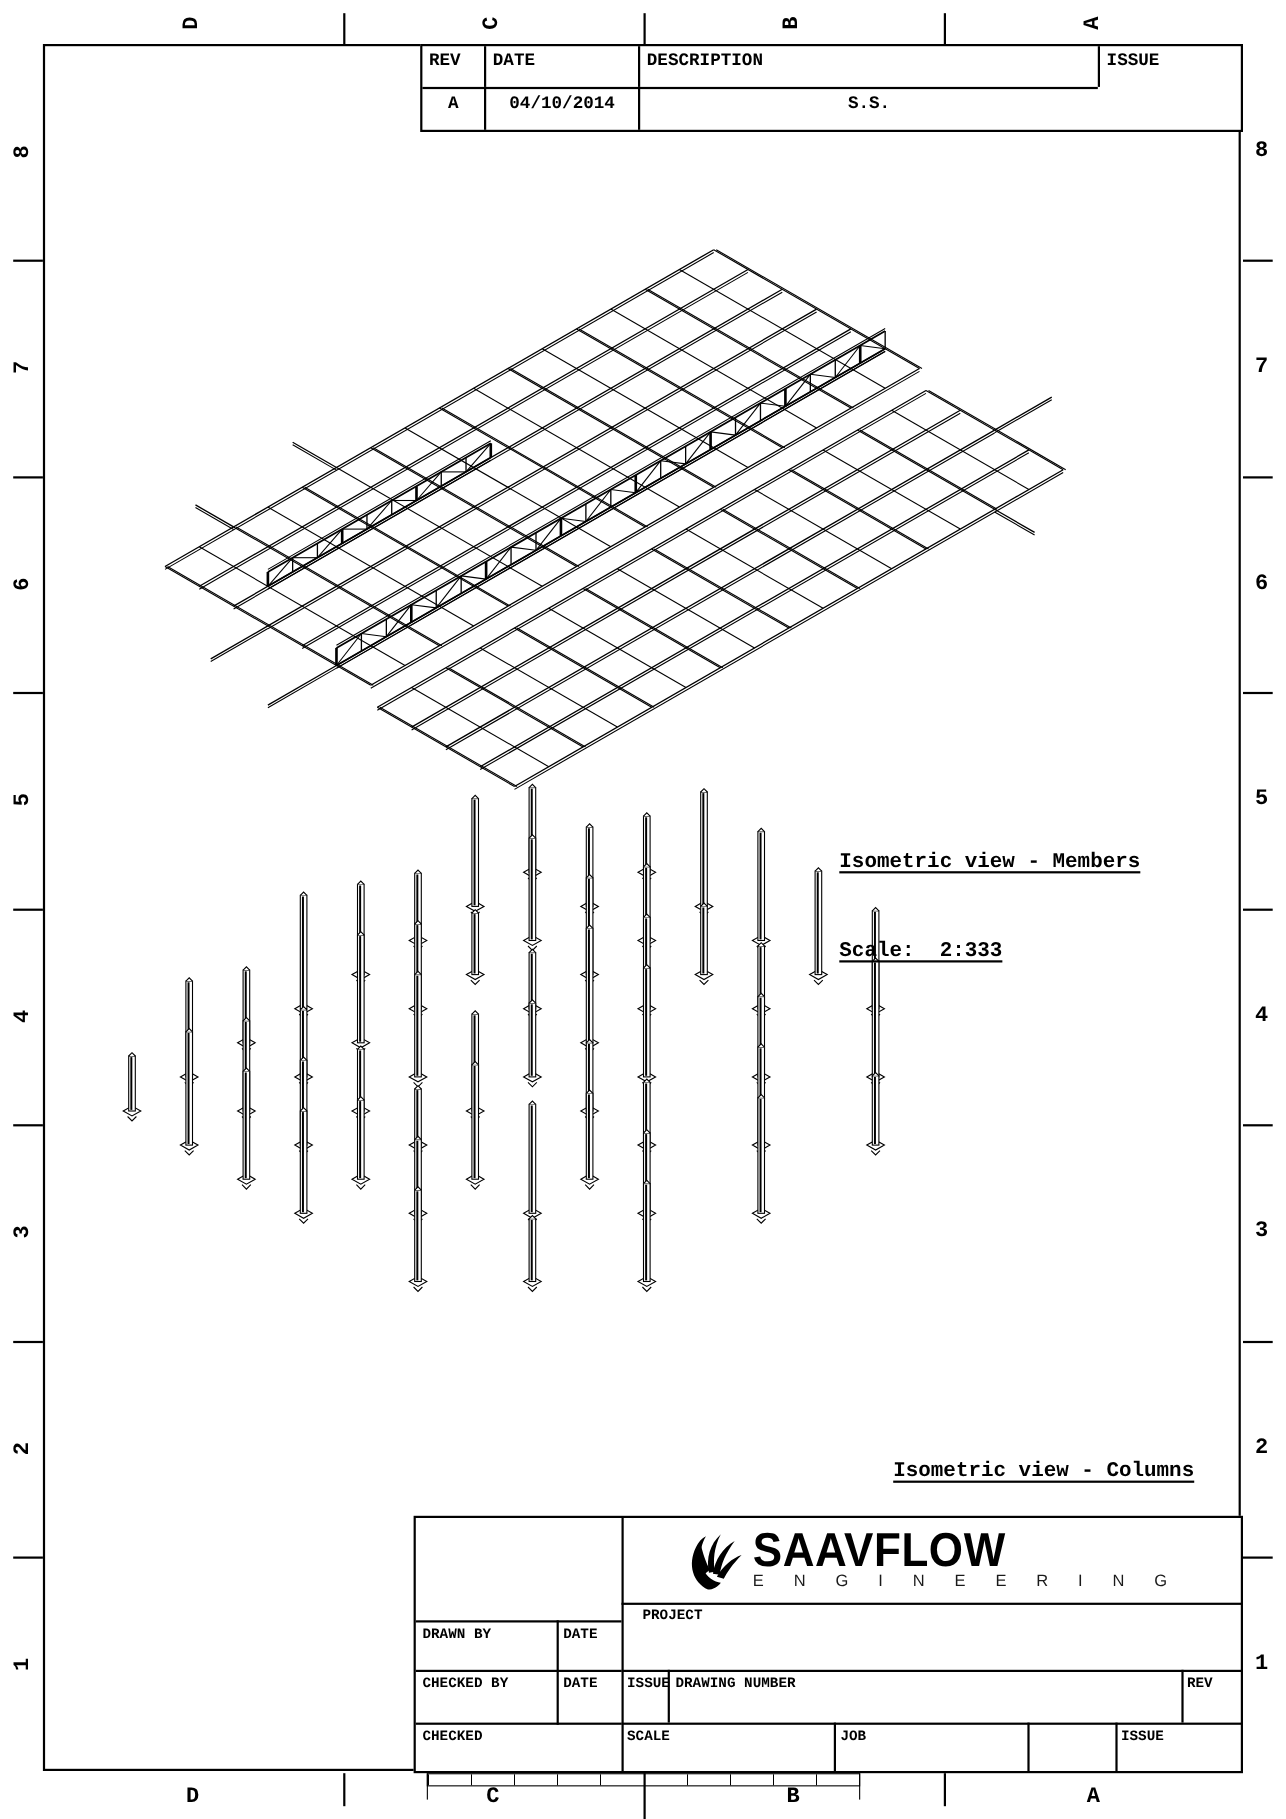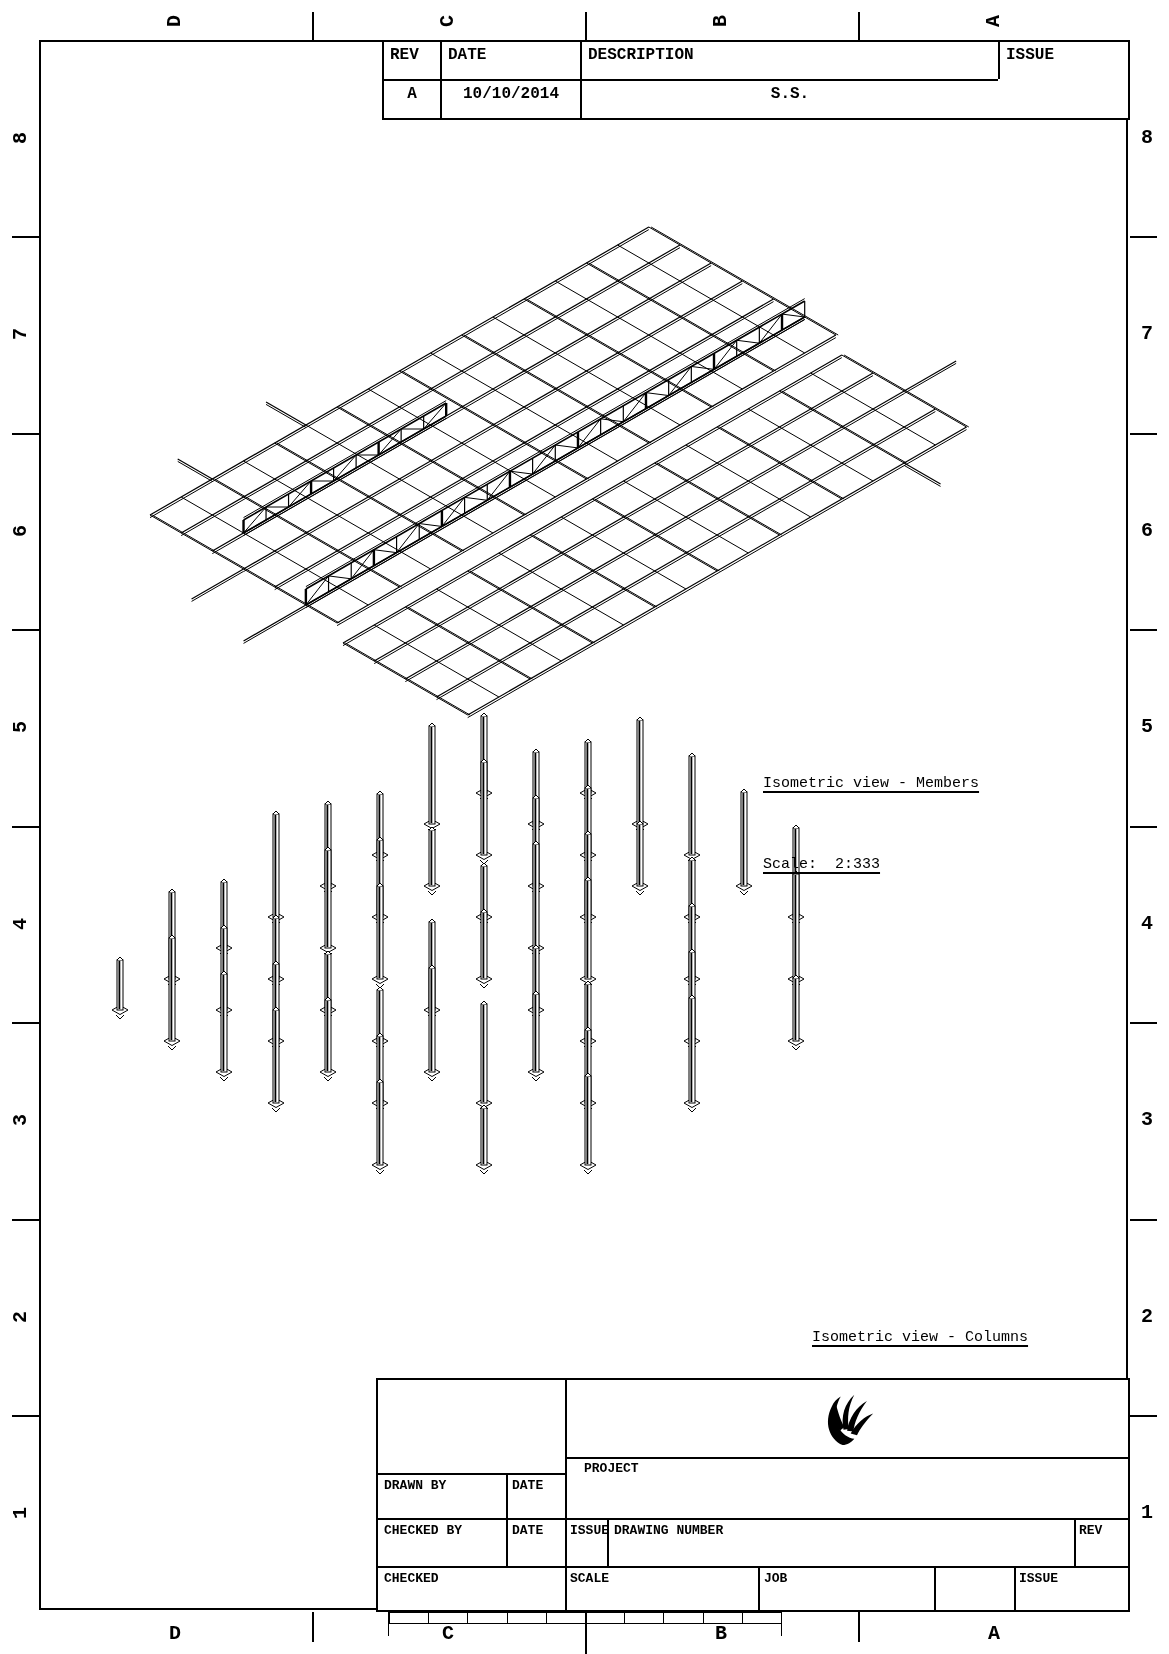--- a/index.html
+++ b/index.html
@@ -10,21 +10,21 @@
   .zl{position:absolute;width:26px;height:26px;line-height:26px;text-align:center;
       font-size:20px;font-weight:bold;}
   .zl.rot{transform:rotate(-90deg);}
   
   #revtable{position:absolute;left:382px;top:40px;width:748px;height:80px;border:2px solid #000;
             box-sizing:border-box;display:grid;grid-template-columns:56px 140px 418px auto;
             grid-template-rows:37px auto;font-size:16px;font-weight:bold;background:#fff;}
   .c{padding:4px 6px;box-sizing:border-box;white-space:nowrap;overflow:hidden;}
   .bl{border-left:2px solid #000;} .bt{border-top:2px solid #000;} .ac{text-align:center;}
   
-  .viewlabel{position:absolute;font-size:15px;font-weight:normal;line-height:27px;white-space:pre;}
+  .viewlabel{position:absolute;font-size:19px;font-weight:bold;line-height:27px;white-space:pre;}
   .viewlabel div{text-decoration:underline;text-decoration-thickness:2px;text-underline-offset:4px;}
   
   #tblock{position:absolute;left:376px;top:1378px;width:754px;height:234px;border:2px solid #000;
           box-sizing:border-box;background:#fff;}
   .hl,.vl{position:absolute;background:#000;}
   .tl{position:absolute;font-size:13px;font-weight:bold;white-space:nowrap;}
   #logo{position:absolute;left:187px;top:0;width:565px;height:77px;display:flex;align-items:center;justify-content:center;gap:8px;}
   .brand-name{font-family:"Liberation Sans",sans-serif;font-weight:bold;font-size:40px;line-height:36px;transform:scaleY(1.08);letter-spacing:0.5px;}
   .brand-tag{font-family:"Liberation Sans",sans-serif;font-size:15px;letter-spacing:11.5px;color:#1a1a1a;white-space:nowrap;margin-top:1px;}
   
@@ -574,21 +574,21 @@
         <path d="M 505 416 L 508 413 L 511 416" fill="#fff" stroke="#000" stroke-width="1"></path>
       </g>
     </svg>
 
   <div id="revtable">
     <div class="c">REV</div>
     <div class="c bl">DATE</div>
     <div class="c bl">DESCRIPTION</div>
     <div class="c bl">ISSUE</div>
     <div class="c bt ac">A</div>
-    <div class="c bt bl ac">10/10/2014</div>
+    <div class="c bt bl ac">04/10/2014</div>
     <div class="c bt bl ac">S.S.</div>
   </div>
 
   <div class="viewlabel" style="left:763px;top:716px;">
     <div>Isometric view - Members</div>
     <div>Scale:  2:333</div>
   </div>
   <div class="viewlabel" style="left:812px;top:1270px;">
     <div>Isometric view - Columns</div>
     <div>Scale:  2:333</div>
@@ -624,20 +624,24 @@
     <div class="tl" style="left:641px;top:191px;">ISSUE</div>
 
     <div id="logo">
       <svg style="position:static;" width="54" height="58" viewBox="0 0 60 62">
         <path d="M24,60 C9,53 3,35 12,17 C14,12 18,8 22,6 C13,21 15,40 27,49 C30,51 34,53 37,53 C34,57 29,60 24,60 Z" fill="#000"></path>
         <path d="M21,44 C15,35 13,24 16,12 C19,24 22,33 26,40 Z" fill="#000"></path>
         <path d="M25,43 C22,28 26,14 37,4 C30,17 29,31 31,42 Z" fill="#000"></path>
         <path d="M29,44 C31,30 39,18 51,11 C42,23 37,35 36,45 Z" fill="#000"></path>
         <path d="M33,47 C39,36 49,28 58,25 C49,34 43,43 40,49 Z" fill="#000"></path>
       </svg>
+      <div class="brand">
+        <div class="brand-name">SAAVFLOW</div>
+        <div class="brand-tag">E N G I N E E R I N G</div>
+      </div>
     </div>
   </div>
 
   <div id="ruler"></div>
   <div class="tick" style="left:388px;top:1612px;width:1px;height:24px;"></div>
   <div class="tick" style="left:781px;top:1612px;width:1px;height:24px;"></div>
 
 <div class="tick" style="left: 312px; top: 12px; width: 2px; height: 28px;"></div>
     <div class="tick" style="left: 312px; top: 1612px; width: 2px; height: 30px;"></div>
     <div class="tick" style="left: 585px; top: 12px; width: 2px; height: 28px;"></div>

